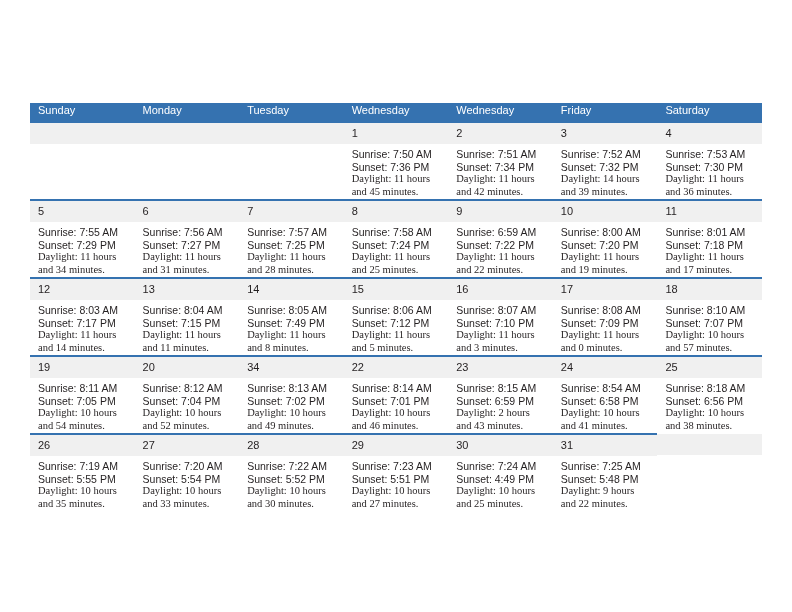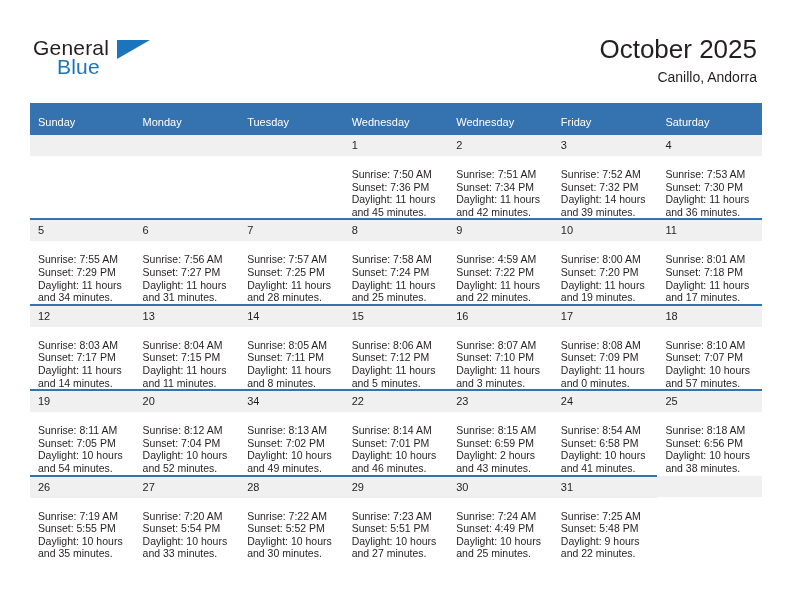--- a/index.html
+++ b/index.html
@@ -94,21 +94,21 @@
     width: 732px;
     border-collapse: collapse;
     table-layout: fixed;
   }
   .calendar th {
     background: #3572b0;
     color: #ffffff;
     font-size: 11px;
     font-weight: normal;
     text-align: left;
-    padding: 12px 0 6px 8px;
+    padding: 0 0 6px 8px;
     height: 14px;
     border: none;
   }
   .calendar td {
     vertical-align: top;
     padding: 0;
     height: 76px;
     border-top: 2px solid #3572b0;
     border-left: none;
     border-right: none;
@@ -129,47 +129,33 @@
     color: #231f20;
     padding: 4px 0 4px 8px;
     line-height: 13px;
     height: 13px;
   }
   td.empty .daynum {
     background: #f0f0f0;
     color: transparent;
   }
   .info {
-    padding: 12px 6px 0 8px;
+    padding: 4px 6px 0 8px;
     font-size: 10.5px;
     line-height: 12.6px;
     color: #231f20;
   }
   .info div { white-space: nowrap; }
-  .info .dl { white-space: normal; }
+  .info .dl { white-space: normal; font-family: Liberation Serif, serif; }
 </style>
 </head>
 <body>
 
 <div class="page">
 
-  <div class="top">
-
-    <div class="logo">
-      <span class="logo-general">General</span>
-      <span class="logo-tri"></span>
-      <span class="logo-blue">Blue</span>
-    </div>
-
-    <div class="title-block">
-      <div class="cal-title">October 2025</div>
-      <div class="cal-sub">Canillo, Andorra</div>
-    </div>
-
-  </div>
 
   <table class="calendar">
     <thead>
       <tr>
         <th>Sunday</th>
         <th>Monday</th>
         <th>Tuesday</th>
         <th>Wednesday</th>
         <th>Wednesday</th>
         <th>Friday</th>
@@ -249,21 +235,21 @@
             <span class="daynum">8</span>
             <div class="info">
               <div>Sunrise: 7:58 AM</div>
               <div>Sunset: 7:24 PM</div>
               <div class="dl">Daylight: 11 hours and 25 minutes.</div>
             </div>
           </td>
           <td>
             <span class="daynum">9</span>
             <div class="info">
-              <div>Sunrise: 4:59 AM</div>
+              <div>Sunrise: 6:59 AM</div>
               <div>Sunset: 7:22 PM</div>
               <div class="dl">Daylight: 11 hours and 22 minutes.</div>
             </div>
           </td>
           <td>
             <span class="daynum">10</span>
             <div class="info">
               <div>Sunrise: 8:00 AM</div>
               <div>Sunset: 7:20 PM</div>
               <div class="dl">Daylight: 11 hours and 19 minutes.</div>
@@ -292,21 +278,21 @@
             <div class="info">
               <div>Sunrise: 8:04 AM</div>
               <div>Sunset: 7:15 PM</div>
               <div class="dl">Daylight: 11 hours and 11 minutes.</div>
             </div>
           </td>
           <td>
             <span class="daynum">14</span>
             <div class="info">
               <div>Sunrise: 8:05 AM</div>
-              <div>Sunset: 7:11 PM</div>
+              <div>Sunset: 7:49 PM</div>
               <div class="dl">Daylight: 11 hours and 8 minutes.</div>
             </div>
           </td>
           <td>
             <span class="daynum">15</span>
             <div class="info">
               <div>Sunrise: 8:06 AM</div>
               <div>Sunset: 7:12 PM</div>
               <div class="dl">Daylight: 11 hours and 5 minutes.</div>
             </div>

